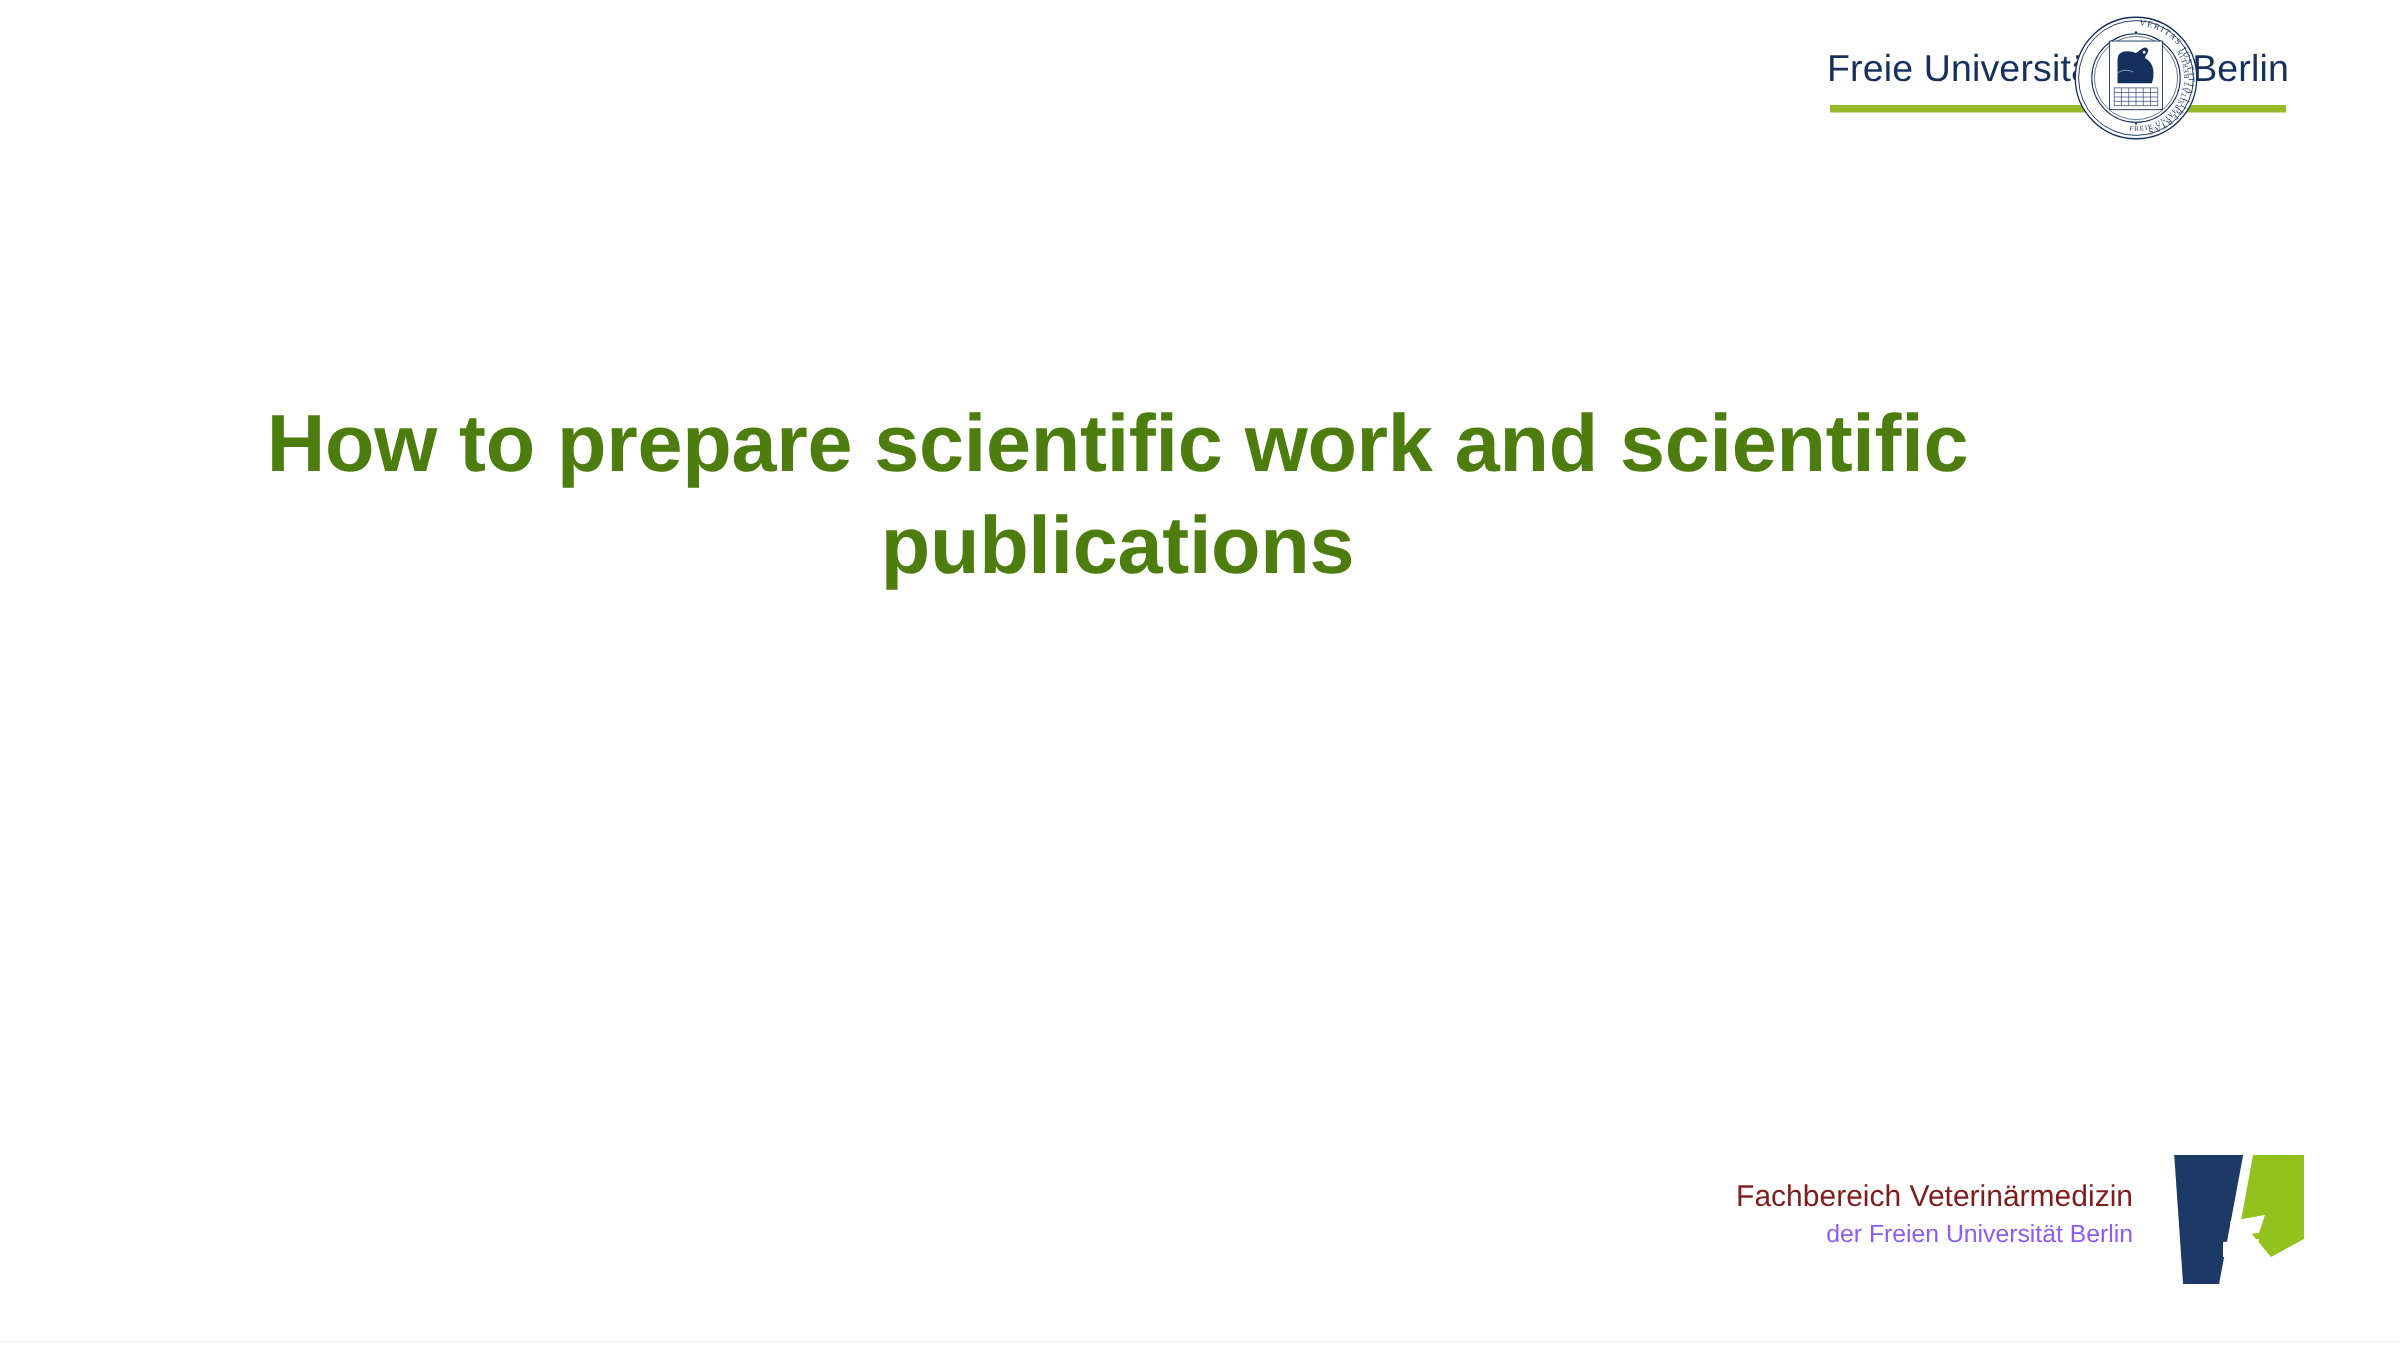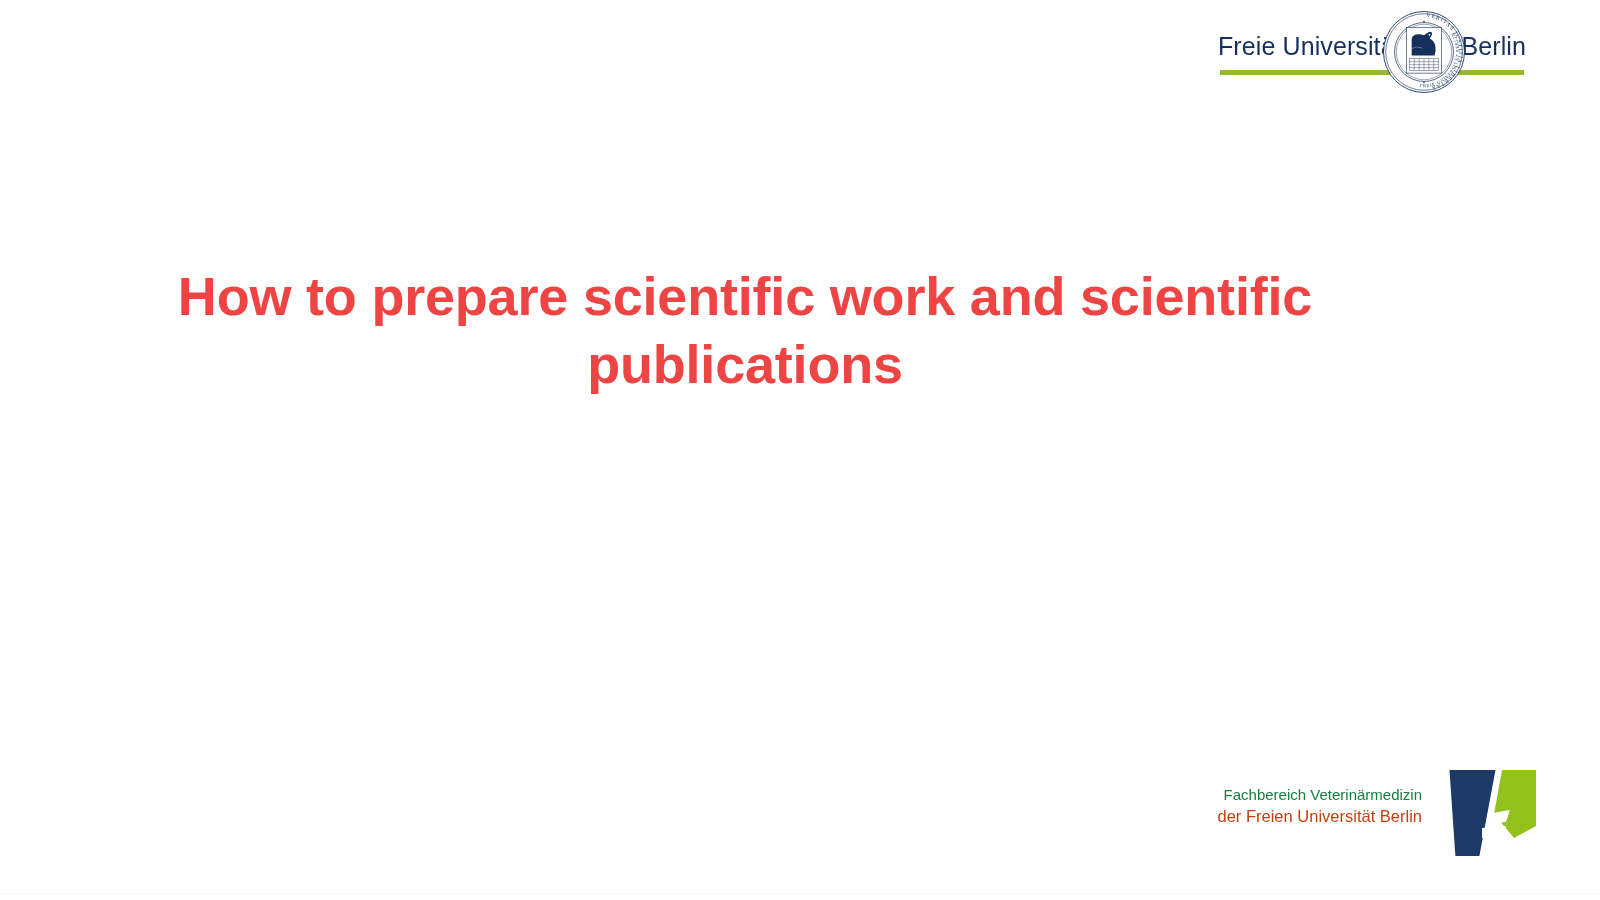--- a/index.html
+++ b/index.html
@@ -70,21 +70,21 @@
   
   .title-block {
     position: absolute;
     left: 140px;
     top: 262px;
     width: 1210px;
     text-align: center;
   }
   .title-text {
     margin: 0;
-    color: #ef4444;
+    color: #4d7c0f;
     font-family: "Liberation Sans", sans-serif;
     font-size: 54px;
     font-weight: 700;
     line-height: 1.26;
     letter-spacing: -0.2px;
   }
 
   
   .footer-logo {
     position: absolute;
@@ -95,29 +95,29 @@
   }
   .footer-text {
     position: absolute;
     right: 108px;
     top: 32px;
     text-align: right;
     line-height: 1.42;
   }
   .footer-line1 {
     display: block;
-    color: #15803d;
-    font-family: "Liberation Sans", sans-serif;
-    font-size: 15px;
+    color: #7f1d1d;
+    font-family: "Liberation Sans", sans-serif;
+    font-size: 20px;
     font-weight: 400;
     white-space: nowrap;
   }
   .footer-line2 {
     display: block;
-    color: #c2410c;
+    color: #8b5cf6;
     font-family: "Liberation Sans", sans-serif;
     font-size: 16.5px;
     font-weight: 400;
     white-space: nowrap;
   }
   .footer-mark {
     position: absolute;
     right: -6px;
     top: 0px;
     width: 112px;

